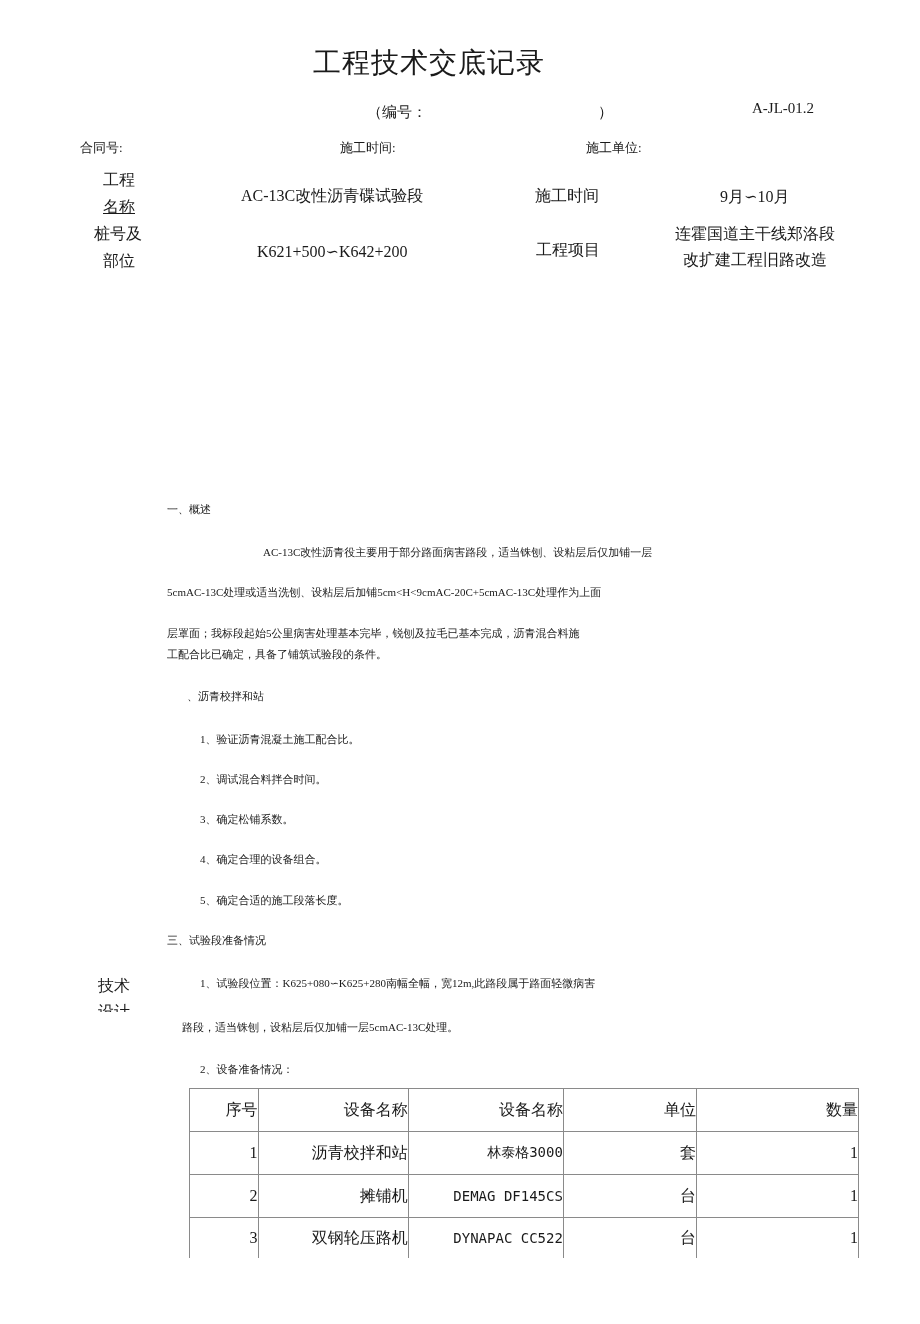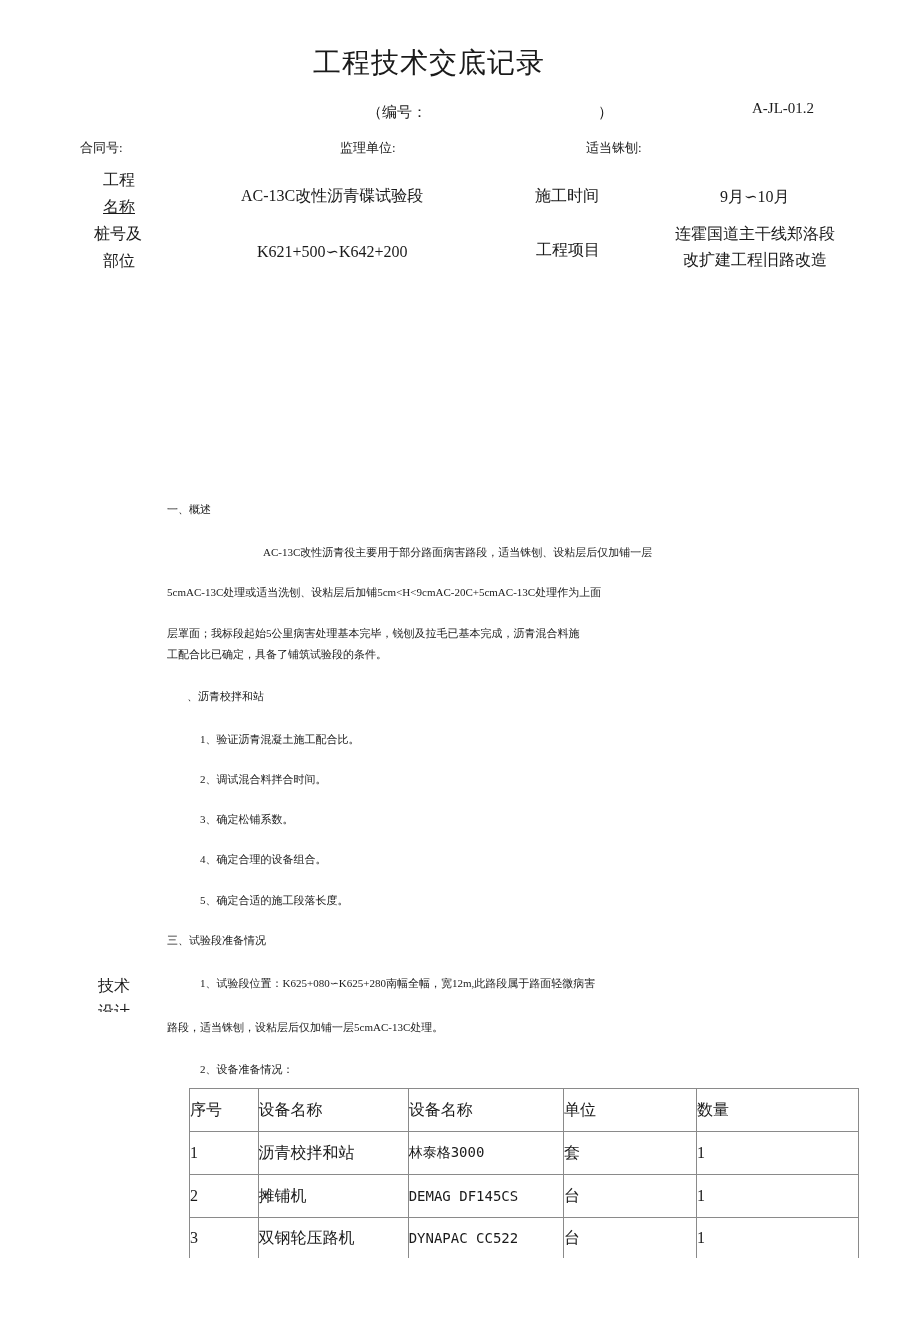--- a/index.html
+++ b/index.html
@@ -8,36 +8,36 @@
   .title { left: 313px; top: 44px; font-size: 28px; letter-spacing: 1px; }
   .code-label { left: 367px; top: 103px; font-size: 15px; }
   .code-close { left: 598px; top: 103px; font-size: 15px; }
   .doc-id { left: 752px; top: 100px; font-size: 15px; }
   .meta { top: 139px; font-size: 13px; }
   .cell { font-size: 16px; text-align: center; }
   .underline { text-decoration: underline; }
   .body-text { font-family: Liberation Serif, serif; font-size: 11px; }
   .tiny-clip { height: 10px; overflow: hidden; }
   table.equip { position: absolute; left: 189px; top: 1088px; width: 670px; border-collapse: collapse; font-size: 16px; }
-  table.equip td, table.equip th { border: 1px solid #8a8a8a; text-align: left; height: 42px; font-weight: normal; padding: 0; }
+  table.equip td, table.equip th { border: 1px solid #8a8a8a; text-align: right; height: 42px; font-weight: normal; padding: 0; }
   table.equip tr:last-child td { border-bottom: none; height: 40px; }
   .col1 { width: 68px; } .col2 { width: 150px; } .col3 { width: 155px; } .col4 { width: 133px; } .col5 { width: 162px; }
   .mono { font-family: "DejaVu Sans Mono", "Liberation Mono", monospace; font-size: 14px; }
 </style>
 </head>
 <body>
 
 <div class="abs title">工程技术交底记录</div>
 <div class="abs code-label">（编号：</div>
 <div class="abs code-close">）</div>
 <div class="abs doc-id">A-JL-01.2</div>
 
 <div class="abs meta" style="left:80px;">合同号:</div>
-<div class="abs meta" style="left:340px;">监理单位:</div>
-<div class="abs meta" style="left:586px;">适当铢刨:</div>
+<div class="abs meta" style="left:340px;">施工时间:</div>
+<div class="abs meta" style="left:586px;">施工单位:</div>
 
 <div class="abs cell" style="left:103px; top:170px;">工程</div>
 <div class="abs cell underline" style="left:103px; top:197px;text-align:center;">名称</div>
 <div class="abs cell" style="left:241px; top:186px;">AC-13C改性沥青碟试验段</div>
 <div class="abs cell" style="left:535px; top:186px;">施工时间</div>
 <div class="abs cell" style="left:720px; top:187px;">9月∽10月</div>
 
 <div class="abs cell" style="left:94px; top:224px;font-family:Liberation Serif, serif;">桩号及</div>
 <div class="abs cell" style="left:103px; top:251px;">部位</div>
 <div class="abs cell" style="left:257px; top:242px;">K621+500∽K642+200</div>
@@ -57,21 +57,21 @@
 <div class="abs body-text" style="left:200px; top:812px;">3、确定松铺系数。</div>
 <div class="abs body-text" style="left:200px; top:852px;">4、确定合理的设备组合。</div>
 <div class="abs body-text" style="left:200px; top:893px;">5、确定合适的施工段落长度。</div>
 
 <div class="abs body-text" style="left:167px; top:933px;">三、试验段准备情况</div>
 
 <div class="abs cell" style="left:98px; top:976px;">技术</div>
 <div class="abs cell tiny-clip" style="left:98px; top:1002px;">设计</div>
 
 <div class="abs body-text" style="left:200px; top:976px;">1、试验段位置：K625+080∽K625+280南幅全幅，宽12m,此路段属于路面轻微病害</div>
-<div class="abs body-text" style="left:167px; top:1020px;">路段，适当铢刨，设粘层后仅加铺一层5cmAC-13C处理。</div>
+<div class="abs body-text" style="left:182px; top:1020px;">路段，适当铢刨，设粘层后仅加铺一层5cmAC-13C处理。</div>
 <div class="abs body-text" style="left:200px; top:1062px;">2、设备准备情况：</div>
 
 <table class="equip">
   <tbody>
       <tr>
     <th class="col1">序号</th>
     <th class="col2">设备名称</th>
     <th class="col3">设备名称</th>
     <th class="col4">单位</th>
     <th class="col5">数量</th>

